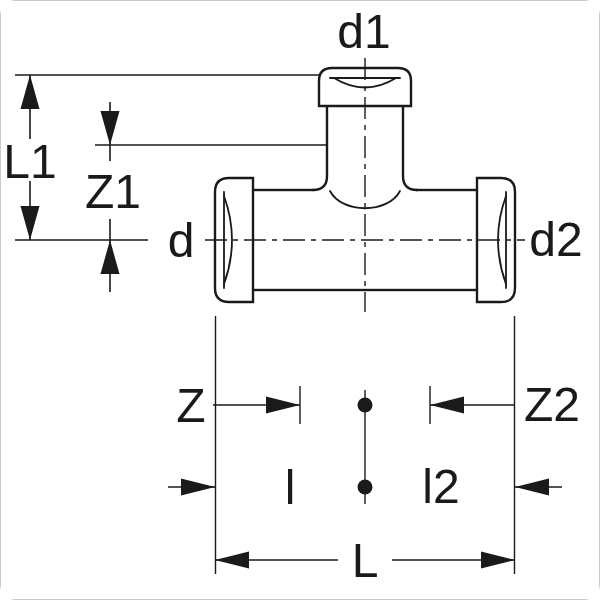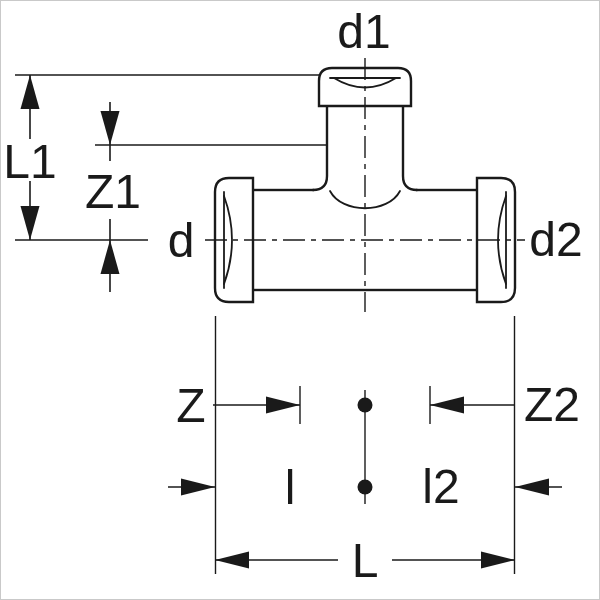--- a/index.html
+++ b/index.html
@@ -1,16 +1,16 @@
 <!DOCTYPE html>
 <html><head>
 <meta charset="utf-8">
 <style>
   html,body{margin:0;padding:0;background:#ffffff;}
-  .canvas{position:relative;width:600px;height:600px;background:#ffffff;overflow:hidden;}
+  .canvas{position:relative;width:600px;height:600px;background:#ffffff;overflow:hidden;border-radius:16px;}
   svg{display:block;}
   svg text{
     font-family:"Liberation Sans", sans-serif;
     font-size:48px;
     fill:#1a1a1a;
   }
   .outline{stroke:#1a1a1a;stroke-width:2.4;fill:none;stroke-linecap:round;}
   .outline-filled{stroke:#1a1a1a;stroke-width:2.4;fill:#ffffff;}
   .erase{fill:#ffffff;stroke:none;}
   .detail{stroke:#1a1a1a;stroke-width:1.8;fill:none;stroke-linecap:round;}

